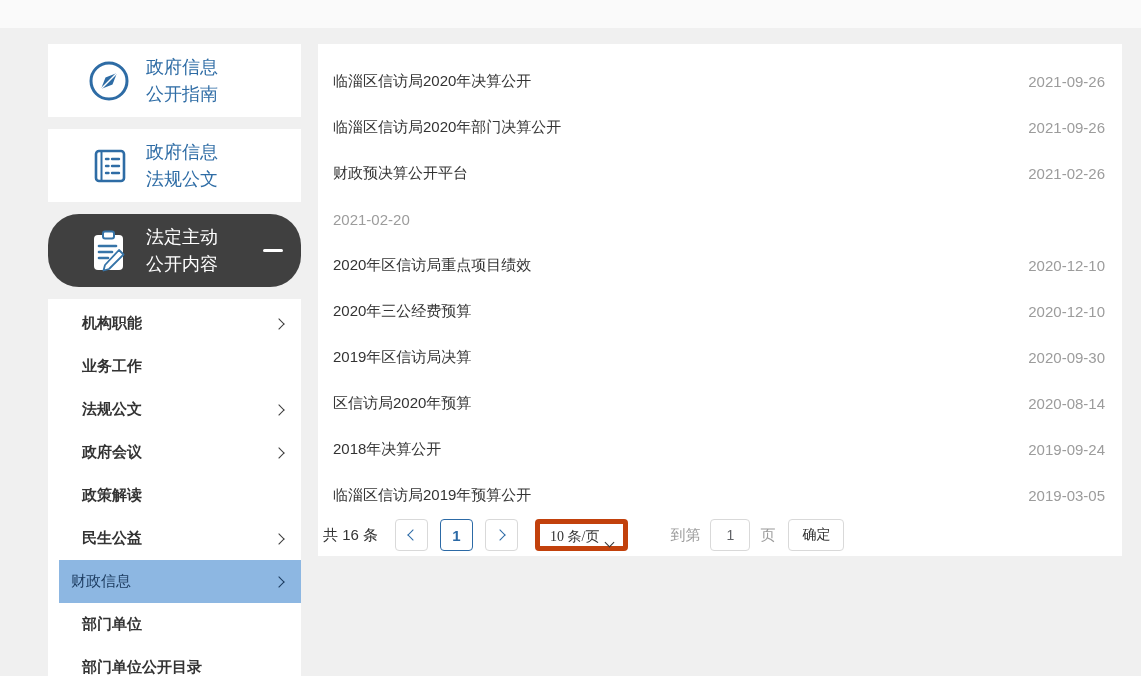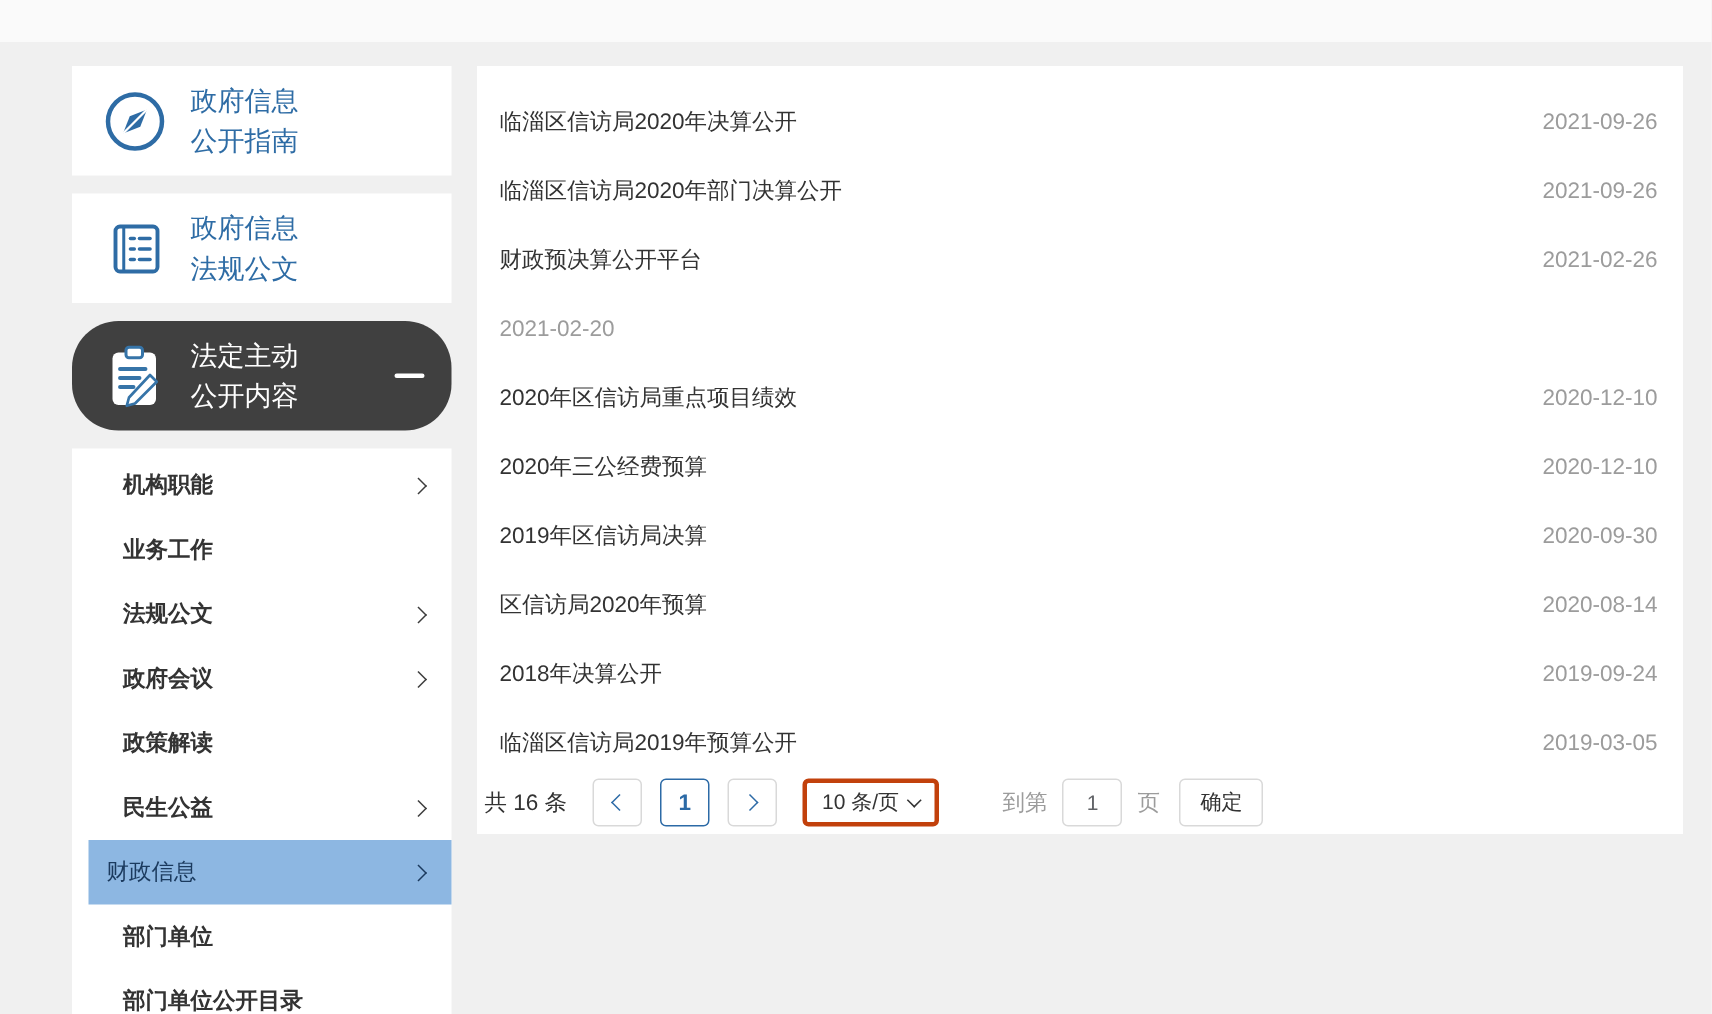--- a/index.html
+++ b/index.html
@@ -9,21 +9,21 @@
     background:#f0f0f0;
     font-family:"Liberation Sans","DejaVu Sans",sans-serif;
     -webkit-font-smoothing:antialiased;
   }
   .top-strip { position:absolute; left:0; top:0; width:1141px; height:28px; background:#fafafa; }
 
   
   .sidebar { position:absolute; left:48px; top:44px; width:253px; }
   .side-card {
     background:#fff; height:73px; margin-bottom:12px;
-    display:flex; align-items:center; padding-left:19px; cursor:pointer;
+    display:flex; align-items:center; padding-left:38px; cursor:pointer;
   }
   .side-card .icon-wrap { width:46px; height:46px; flex:0 0 auto; display:flex; align-items:center; justify-content:center; }
   .side-card .card-label { margin-left:14px; font-size:18px; line-height:27px; color:#2e6ca5; }
   .side-card.active { background:#404040;border-radius:31px; }
   .side-card.active .card-label { color:#fff; }
   .minus-bar { margin-left:auto; margin-right:18px; width:20px; height:3px; background:#fff; border-radius:2px; }
 
   .side-menu { background:#fff; height:400px; padding-top:3px; margin-bottom:0; }
   .menu-item {
     height:43px; display:flex; align-items:center; justify-content:space-between;
@@ -58,23 +58,23 @@
   }
   .pg-chev { width:8px; height:8px; border-top:1.8px solid #2c6aa6; border-right:1.8px solid #2c6aa6; }
   .pg-chev.left  { transform:rotate(-135deg); margin-left:3px; }
   .pg-chev.right { transform:rotate(45deg); margin-right:3px; }
   .pg-page {
     width:33px; height:32px; border:1px solid #2c6aa6; border-radius:4px; background:#fff;
     color:#2c6aa6; font-weight:bold; font-size:15px;
     display:flex; align-items:center; justify-content:center; margin-right:12px; cursor:pointer;
   }
   .pg-size {
-    height:32px; min-width:80px; border:3px solid #c2410c; border-radius:4px; background:#fff;
-    display:flex; align-items:center; justify-content:center; gap:7px;
-    font-size:14px; color:#333; padding:0 10px; margin-left:5px; margin-right:42px; cursor:pointer;
+    height:32px; min-width:80px; border:5px solid #c2410c; border-radius:4px; background:#fff;
+    display:flex; align-items:flex-end; justify-content:center; gap:7px;
+    font-size:14px; color:#333; padding:0 10px; margin-left:5px; margin-right:42px; cursor:pointer;font-family:Liberation Serif, serif;
   }
   .pg-size .caret { width:7px; height:7px; border-top:1.6px solid #333; border-right:1.6px solid #333; transform:rotate(135deg); margin-top:-4px; }
   .pg-goto-label { color:#9c9c9c; font-size:15px; }
   .pg-input {
     width:40px; height:32px; border:1px solid #d9d9d9; border-radius:4px; background:#fff;
     text-align:center; font-size:14px; color:#606266; margin:0 10px;
     font-family:"Liberation Sans","DejaVu Sans",sans-serif; outline:none;
   }
   .pg-unit { color:#9c9c9c; font-size:15px; margin-right:13px; }
   .pg-confirm {

